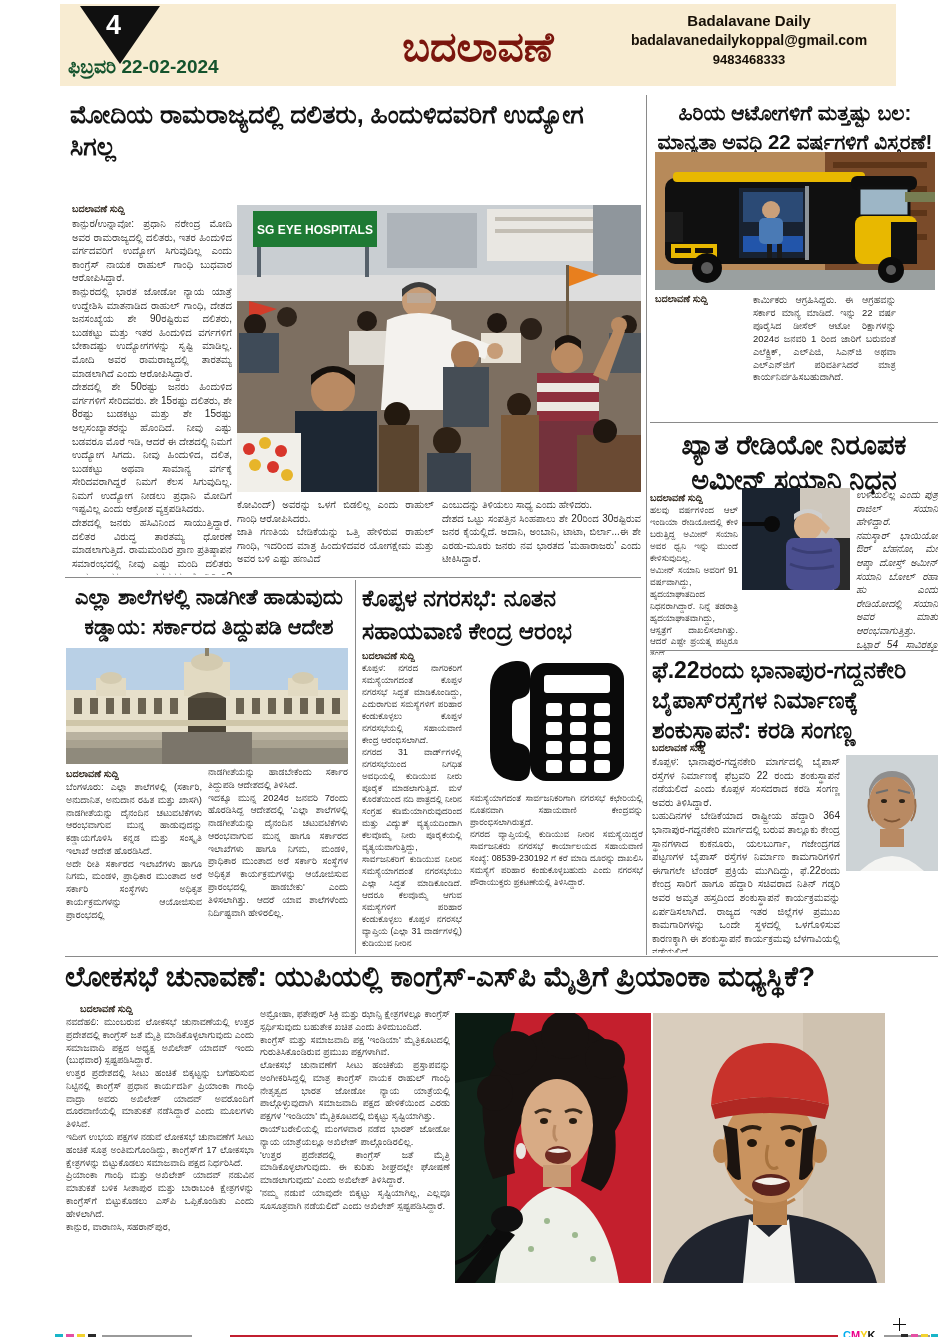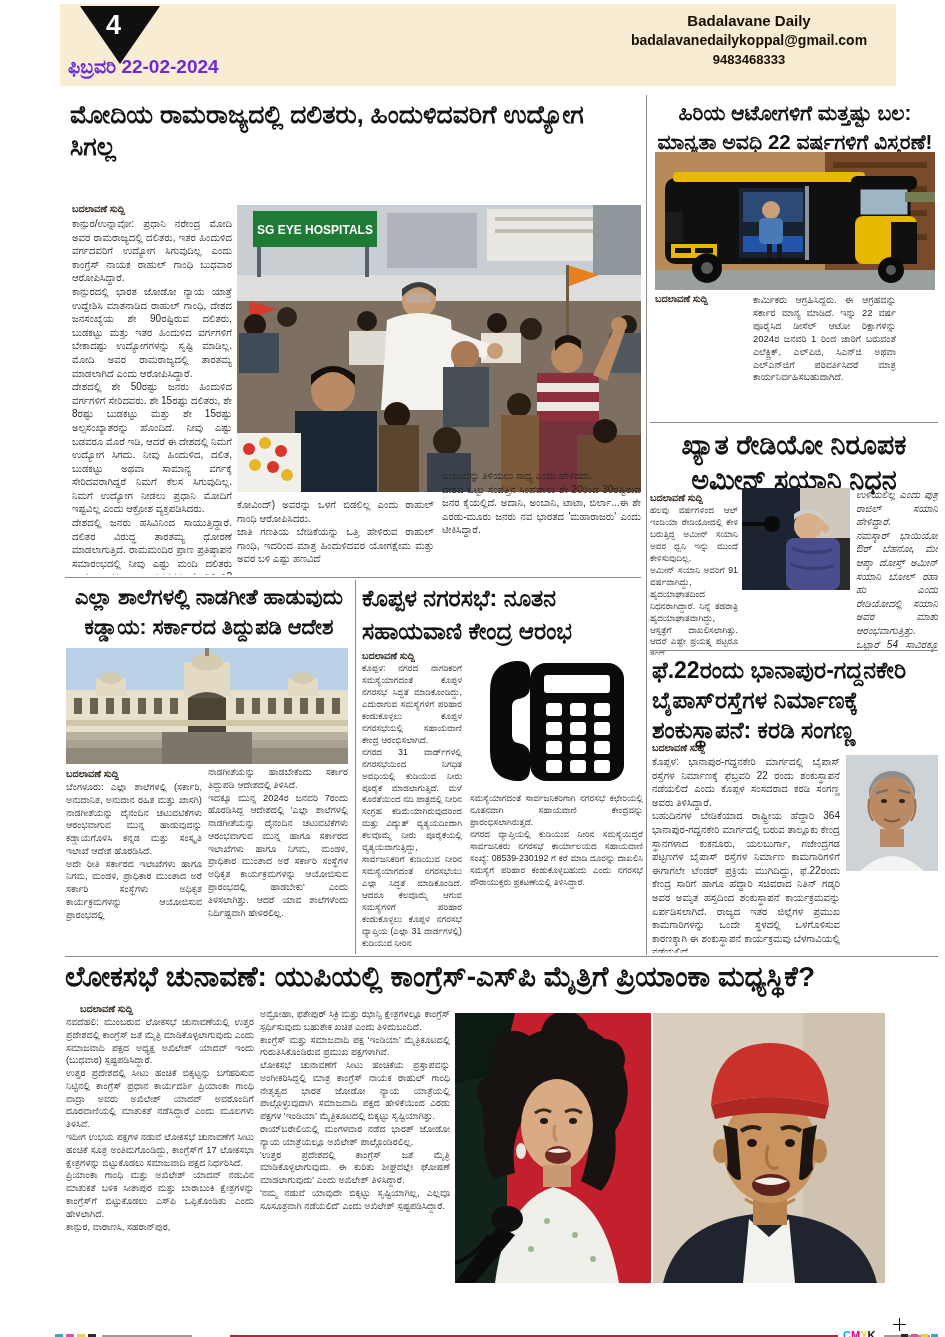--- a/index.html
+++ b/index.html
@@ -4,21 +4,21 @@
 <style>
   html,body{margin:0;padding:0;background:#e9e9e9;}
   .page{position:relative;width:945px;height:1337px;background:#ffffff;margin:0 auto;
         font-family:"Liberation Sans",sans-serif;overflow:hidden;}
   .abs{position:absolute;}
   
   .hdr{position:absolute;left:60px;top:4px;width:836px;height:82px;background:#f8ecd2;}
   .tri{position:absolute;left:20px;top:2px;width:0;height:0;
        border-left:40px solid transparent;border-right:40px solid transparent;border-top:58px solid #101010;}
   .tri-num{position:absolute;left:46px;top:6px;color:#fff;font-size:27px;font-weight:bold;}
-  .hdr-date{position:absolute;left:8px;top:52px;width:170px;font-size:19px;font-weight:bold;color:#6d28d9;}
+  .hdr-date{position:absolute;left:8px;top:52px;width:170px;font-size:19px;font-weight:bold;color:#14532d;}
   .masthead{position:absolute;left:0;right:0;top:20px;text-align:center;font-size:41px;font-weight:800;color:#7a150d;}
   .hdr-contact{position:absolute;right:12px;top:8px;width:270px;text-align:center;color:#171007;}
   .hdr-contact .l1{font-size:15px;font-weight:bold;}
   .hdr-contact .l2{font-size:14px;font-weight:bold;margin-top:3px;}
   .hdr-contact .l3{font-size:13px;font-weight:bold;margin-top:4px;}
   
   .bodytxt{font-size:10px;line-height:1.36;color:#262421;text-align:justify;white-space:pre-line;overflow:hidden;}
   .byline{font-size:9.5px;font-weight:bold;color:#2c2318;}
   .hl{font-weight:bold;color:#131313;}
   .rule-h{position:absolute;border-top:1px solid #8a8a8a;}
@@ -49,20 +49,21 @@
 </style>
 </head>
 <body>
 
 <div class="page">
 
   <div class="hdr">
     <div class="tri"></div>
     <div class="tri-num">4</div>
     <div class="hdr-date">ಫಿಬ್ರವರಿ 22-02-2024</div>
+    <div class="masthead">ಬದಲಾವಣೆ</div>
     <div class="hdr-contact">
       <div class="l1">Badalavane Daily</div>
       <div class="l2">badalavanedailykoppal@gmail.com</div>
       <div class="l3">9483468333</div>
     </div>
   </div>
 
   <div class="abs hl hl-main">ಮೋದಿಯ ರಾಮರಾಜ್ಯದಲ್ಲಿ ದಲಿತರು, ಹಿಂದುಳಿದವರಿಗೆ ಉದ್ಯೋಗ ಸಿಗಲ್ಲ</div>
   <div class="abs byline" style="left:72px;top:203px;width:160px;">ಬದಲಾವಣೆ ಸುದ್ದಿ</div>
   <div class="abs bodytxt" style="left:72px;top:217px;width:160px;height:358px;">ಕಾನ್ಪುರ/ಉನ್ನಾವೋ: ಪ್ರಧಾನಿ ನರೇಂದ್ರ ಮೋದಿ ಅವರ ರಾಮರಾಜ್ಯದಲ್ಲಿ ದಲಿತರು, ಇತರ ಹಿಂದುಳಿದ ವರ್ಗದವರಿಗೆ ಉದ್ಯೋಗ ಸಿಗುವುದಿಲ್ಲ ಎಂದು ಕಾಂಗ್ರೆಸ್ ನಾಯಕ ರಾಹುಲ್ ಗಾಂಧಿ ಬುಧವಾರ ಆರೋಪಿಸಿದ್ದಾರೆ.
@@ -139,21 +140,21 @@
         <circle cx="18" cy="260" r="6" fill="#e7b52a"></circle>
       <circle cx="36" cy="262" r="6" fill="#d8362b"></circle>
         <circle cx="50" cy="270" r="6" fill="#e7b52a"></circle>
       <rect x="340" y="230" width="64" height="57" fill="#6a4a33"></rect>
       <circle cx="368" cy="226" r="12" fill="#201710"></circle>
     </svg>
   </div>
 
   <div class="abs bodytxt" style="left:237px;top:498px;width:197px;height:77px;">ಕೋವಿಂದ್) ಅವರನ್ನು ಒಳಗೆ ಬಿಡಲಿಲ್ಲ ಎಂದು ರಾಹುಲ್ ಗಾಂಧಿ ಆರೋಪಿಸಿದರು.
 ಜಾತಿ ಗಣತಿಯ ಬೇಡಿಕೆಯನ್ನು ಒತ್ತಿ ಹೇಳಿರುವ ರಾಹುಲ್ ಗಾಂಧಿ, ಇದರಿಂದ ಮಾತ್ರ ಹಿಂದುಳಿದವರ ಯೋಗಕ್ಷೇಮ ಮತ್ತು ಅವರ ಬಳಿ ಎಷ್ಟು ಹಣವಿದೆ</div>
-  <div class="abs bodytxt" style="left:442px;top:469px;width:199px;height:77px;">ಎಂಬುದನ್ನು ತಿಳಿಯಲು ಸಾಧ್ಯ ಎಂದು ಹೇಳಿದರು.
+  <div class="abs bodytxt" style="left:442px;top:498px;width:199px;height:77px;">ಎಂಬುದನ್ನು ತಿಳಿಯಲು ಸಾಧ್ಯ ಎಂದು ಹೇಳಿದರು.
 ದೇಶದ ಒಟ್ಟು ಸಂಪತ್ತಿನ ಸಿಂಹಪಾಲು ಶೇ 20ರಿಂದ 30ರಷ್ಟಿರುವ ಜನರ ಕೈಯಲ್ಲಿದೆ. ಅದಾನಿ, ಅಂಬಾನಿ, ಟಾಟಾ, ಬಿರ್ಲಾ...ಈ ಶೇ ಎರಡು-ಮೂರು ಜನರು ನವ ಭಾರತದ 'ಮಹಾರಾಜರು' ಎಂದು ಟೀಕಿಸಿದ್ದಾರೆ.</div>
 
   <div class="rule-h" style="left:65px;top:577px;width:576px;"></div>
   <div class="rule-v" style="left:646px;top:95px;height:860px;"></div>
 
   <div class="abs hl hl-auto">ಹಿರಿಯ ಆಟೋಗಳಿಗೆ ಮತ್ತಷ್ಟು ಬಲ: ಮಾನ್ಯತಾ ಅವಧಿ 22 ವರ್ಷಗಳಿಗೆ ವಿಸ್ತರಣೆ!</div>
   <div class="photo" style="left:655px;top:152px;width:280px;height:138px;">
     <svg viewBox="0 0 280 138" preserveAspectRatio="none">
       <rect x="0" y="0" width="280" height="138" fill="#b2relief"></rect>
       <rect x="0" y="0" width="280" height="138" fill="#b78a5a"></rect>

